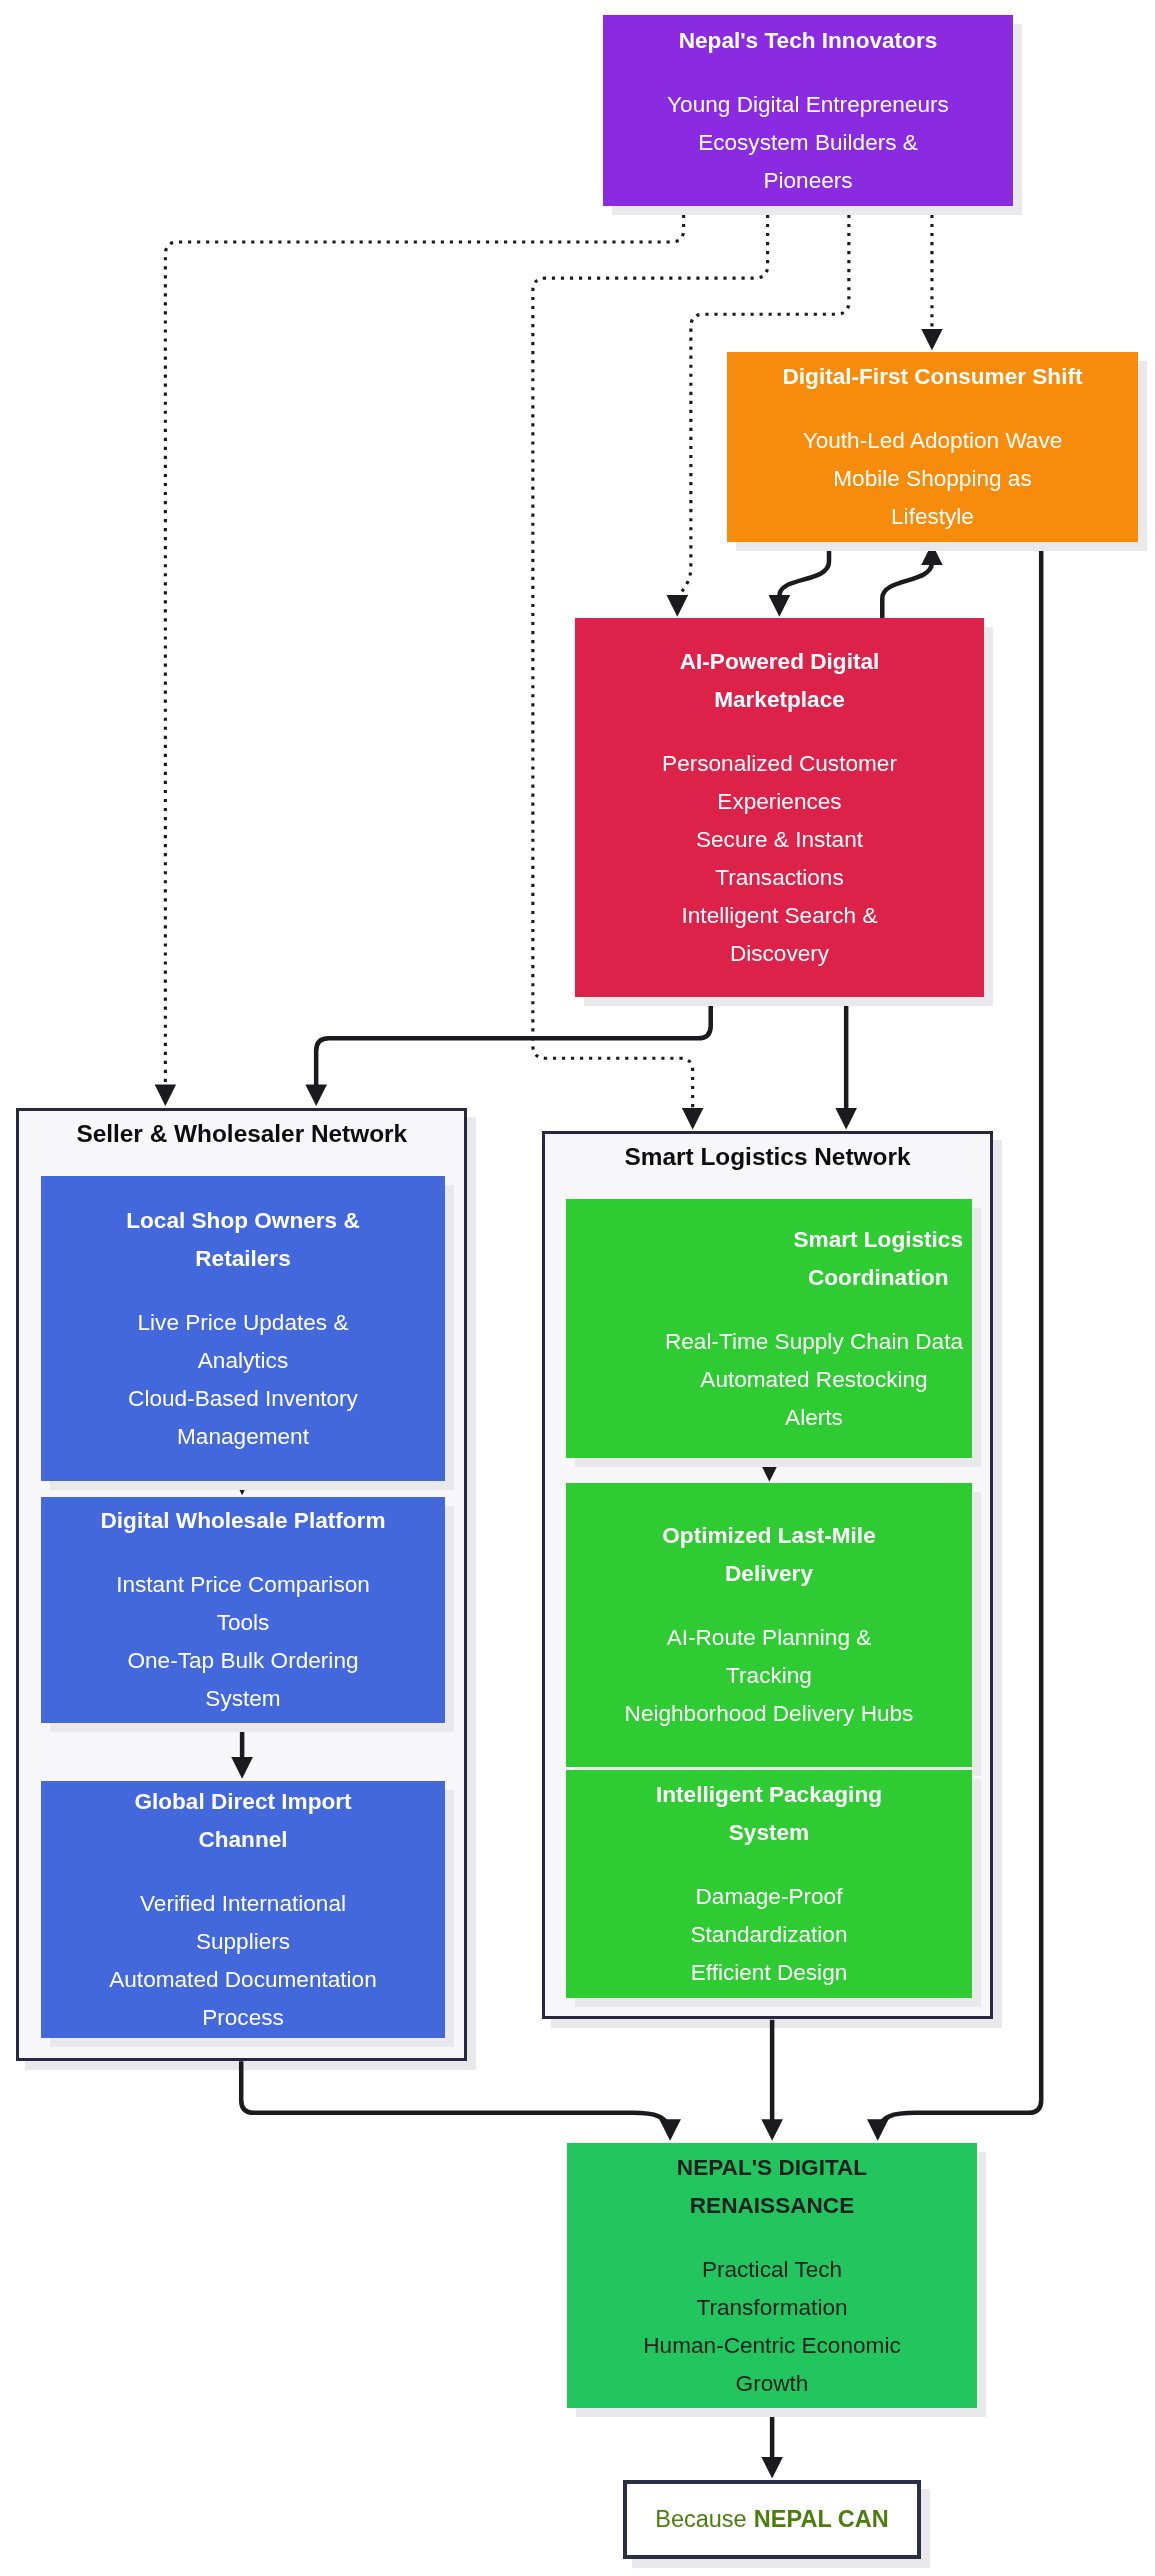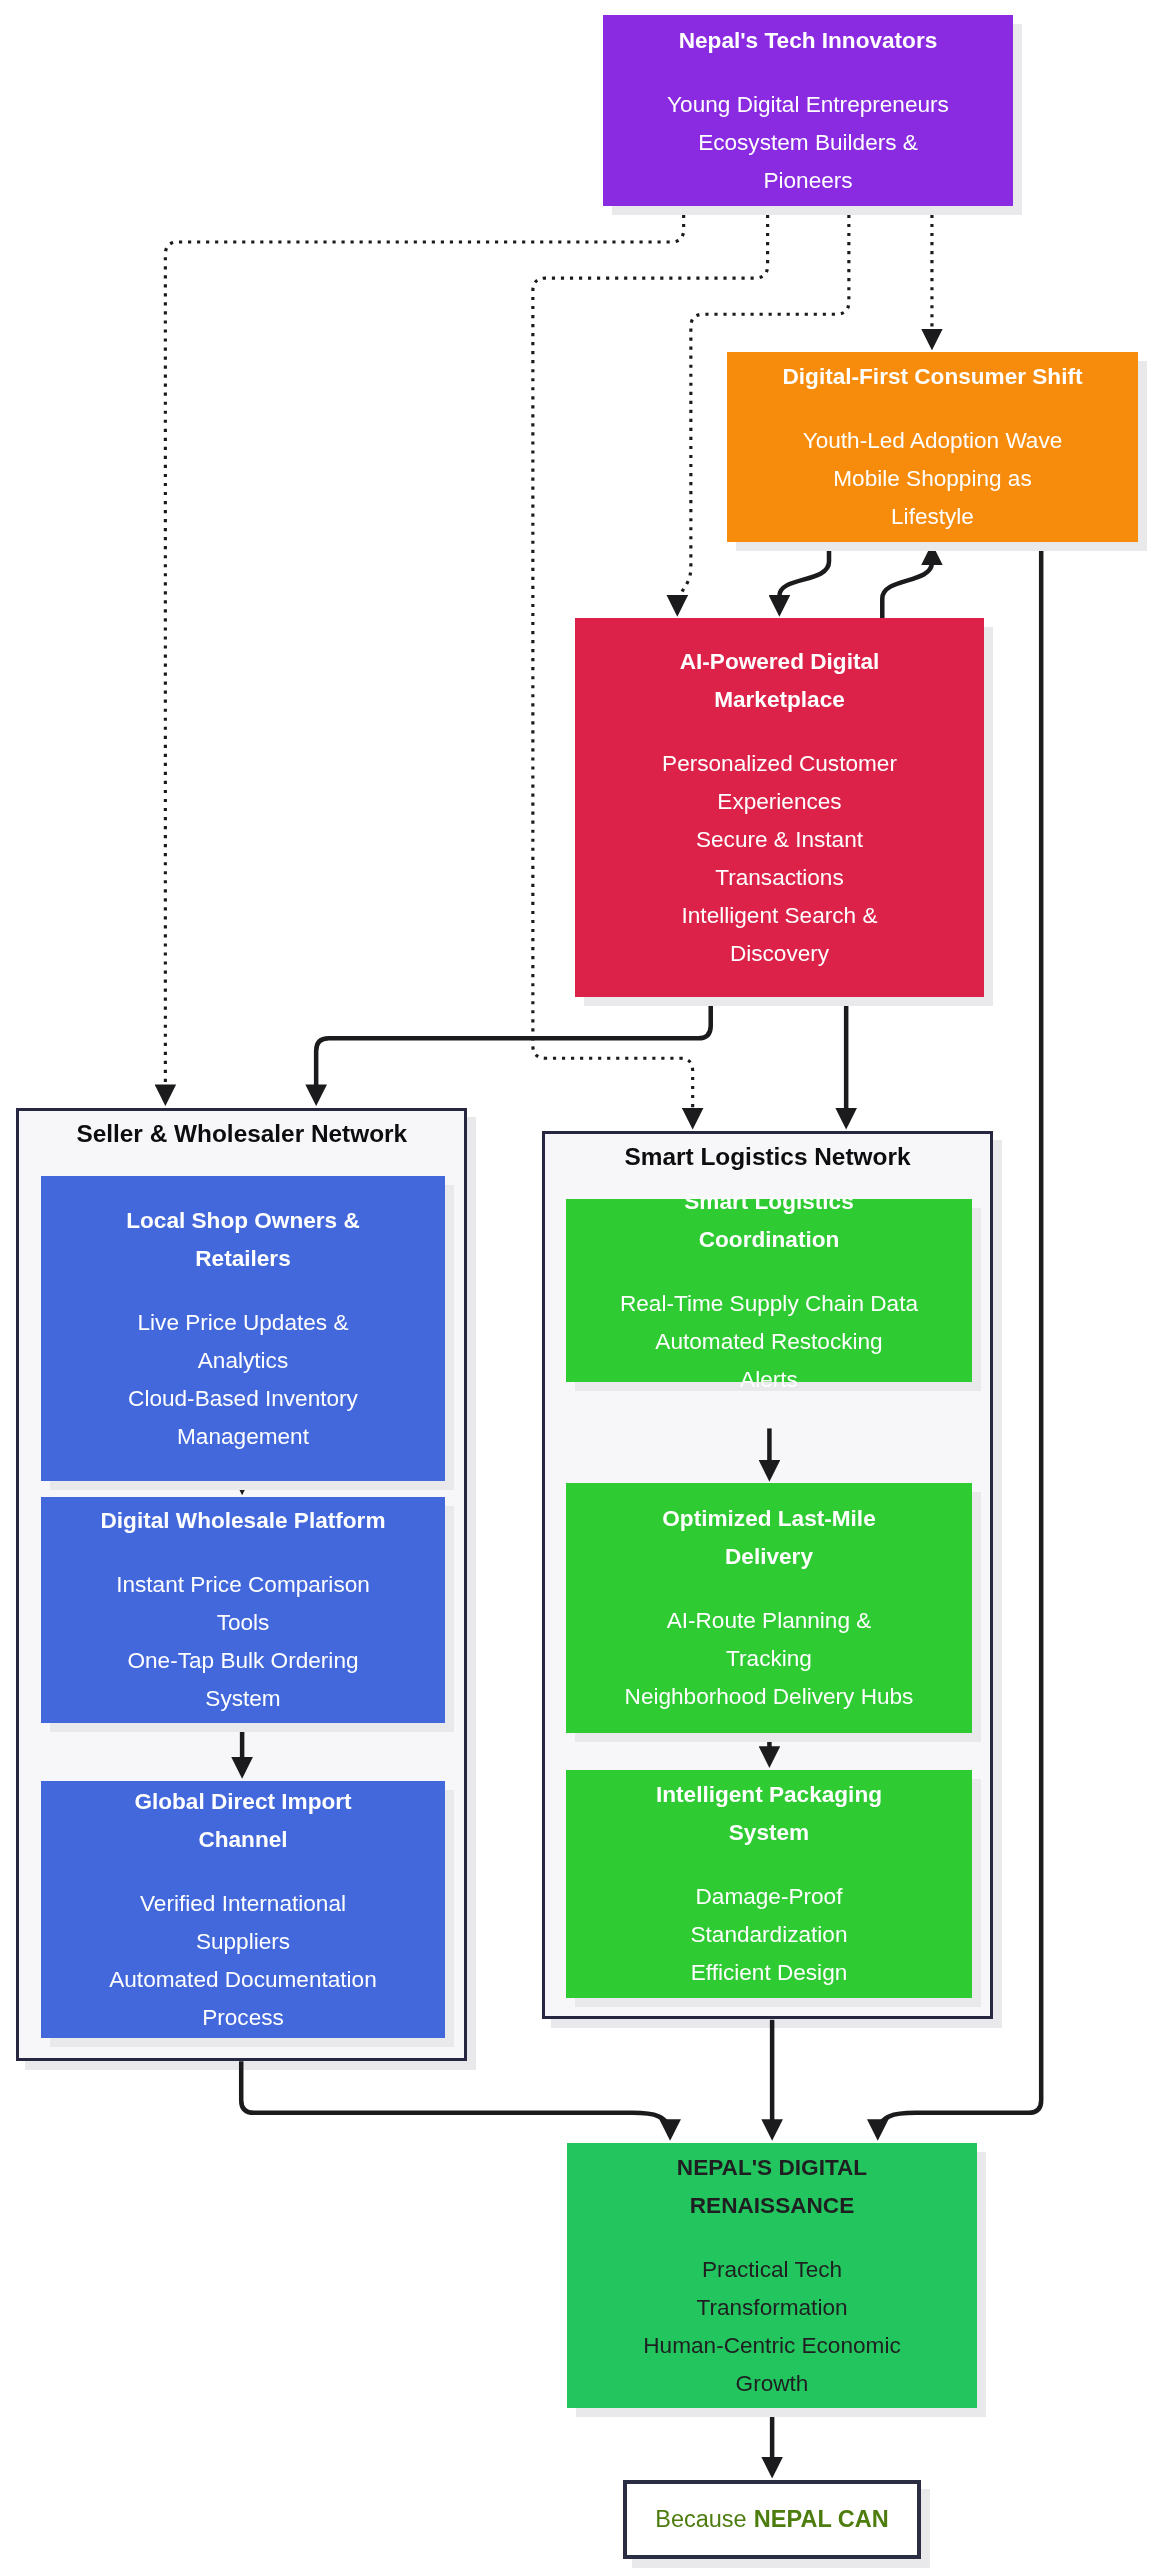--- a/index.html
+++ b/index.html
@@ -158,33 +158,33 @@
         <div>Channel</div>
       </div>
     <div class="body-lines">
         <div>Verified International</div>
         <div>Suppliers</div>
         <div>Automated Documentation</div>
         <div>Process</div>
       </div>
   </div>
 
-  <div class="node" style="left: 566px; top: 1199px; width: 406px; height: 183px; background-color: rgb(47, 203, 51);">
+  <div class="node" style="left: 566px; top: 1199px; width: 406px; height: 259px; background-color: rgb(47, 203, 51); align-items: flex-end;">
     <div class="title-lines">
         <div>Smart Logistics</div>
         <div>Coordination</div>
       </div>
     <div class="body-lines">
         <div>Real-Time Supply Chain Data</div>
         <div>Automated Restocking</div>
         <div>Alerts</div>
       </div>
   </div>
 
-  <div class="node" style="left: 566px; top: 1483px; width: 406px; height: 250px; background-color: rgb(47, 203, 51);">
+  <div class="node" style="left: 566px; top: 1483px; width: 406px; height: 284px; background-color: rgb(47, 203, 51);">
     <div class="title-lines">
         <div>Optimized Last-Mile</div>
         <div>Delivery</div>
       </div>
     <div class="body-lines">
         <div>AI-Route Planning &amp;</div>
         <div>Tracking</div>
         <div>Neighborhood Delivery Hubs</div>
       </div>
   </div>

